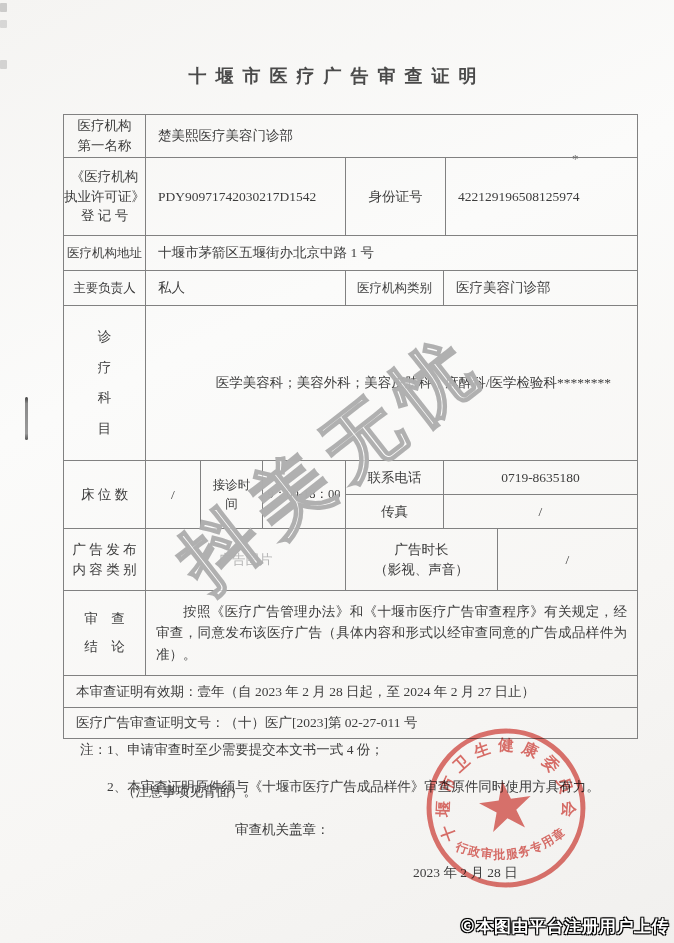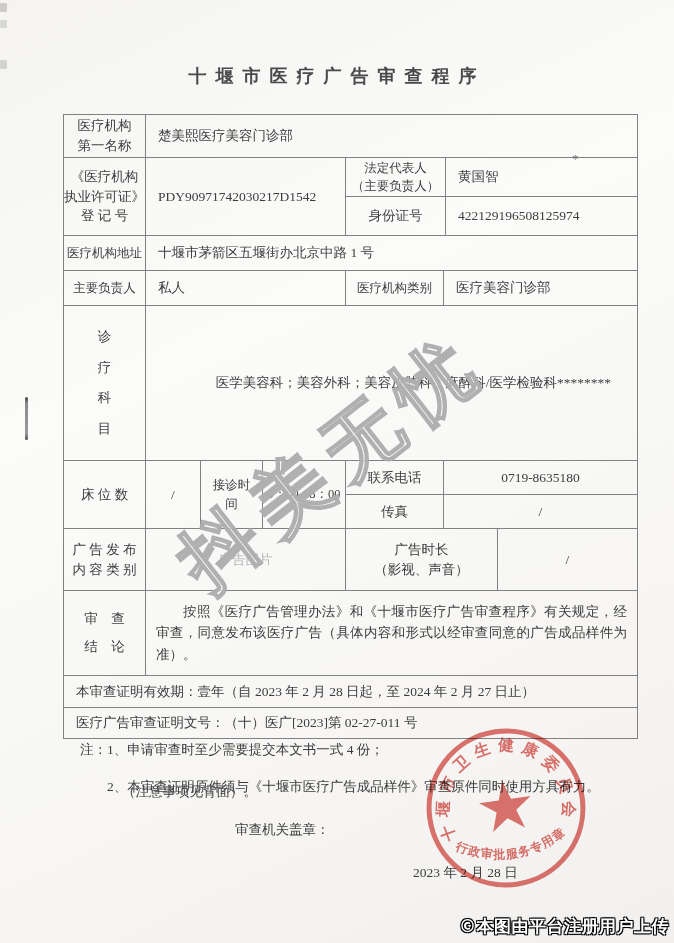--- a/index.html
+++ b/index.html
@@ -85,47 +85,40 @@
   .s1 { top:3px;  height:9px; }
   .s2 { top:20px; height:8px; opacity:.4; }
   .s3 { top:60px; height:9px; opacity:.45; }
   .asterisk-mark { position:absolute; left:572px; top:151px; font-size:13px; color:#6d6d6d; z-index:2; }
 </style>
 </head>
 <body>
 
 <div class="page">
 
-  <div class="doc-title">十堰市医疗广告审查程序</div>
+  <div class="doc-title">十堰市医疗广告审查证明</div>
 
   <div class="doc-table">
 
     <div class="t-row" style="height:43px;">
       <div class="cell stack" style="width:82px;">
         <span>医疗机构</span>
         <span>第一名称</span>
       </div>
       <div class="cell grow left">楚美熙医疗美容门诊部</div>
     </div>
 
     <div class="t-row" style="height:78px;">
       <div class="cell stack" style="width:82px;">
         <span>《医疗机构</span>
         <span>执业许可证》</span>
         <span>登 记 号</span>
       </div>
       <div class="cell left" style="width:200px;">PDY90971742030217D1542</div>
       <div class="subcol">
-        <div class="subrow">
-          <div class="cell stack" style="width:100px;font-size:12.5px;">
-            <span>法定代表人</span>
-            <span>（主要负责人）</span>
-          </div>
-          <div class="cell grow left">黄国智</div>
-        </div>
         <div class="subrow">
           <div class="cell" style="width:100px;">身份证号</div>
           <div class="cell grow left">422129196508125974</div>
         </div>
       </div>
     </div>
 
     <div class="t-row" style="height:35px;">
       <div class="cell" style="width:82px;font-size:12.5px;">医疗机构地址</div>
       <div class="cell grow left">十堰市茅箭区五堰街办北京中路 1 号</div>

